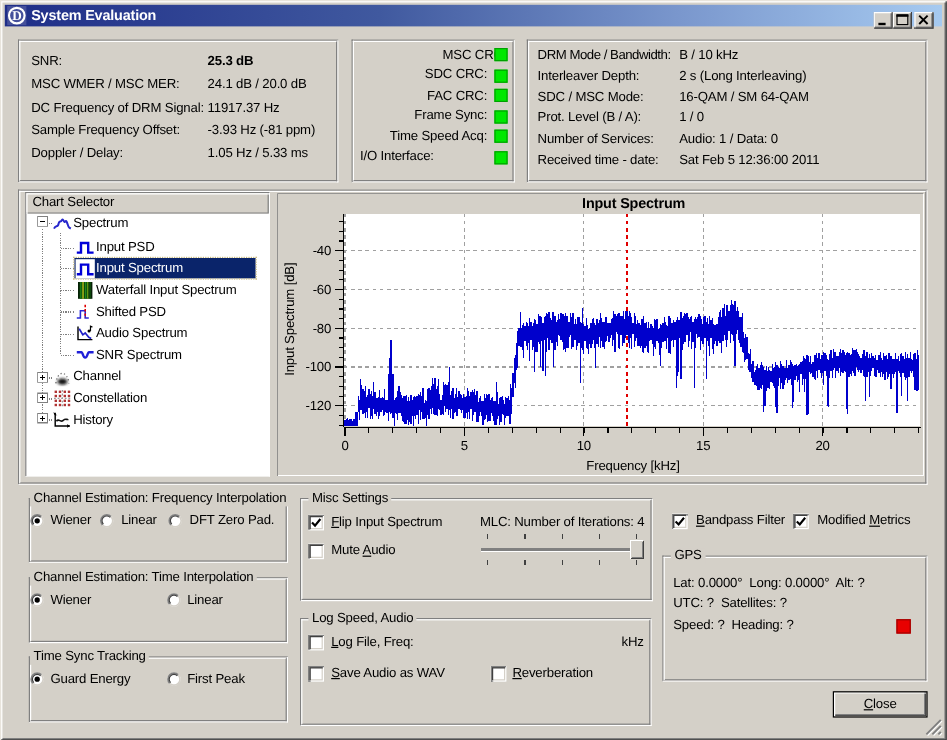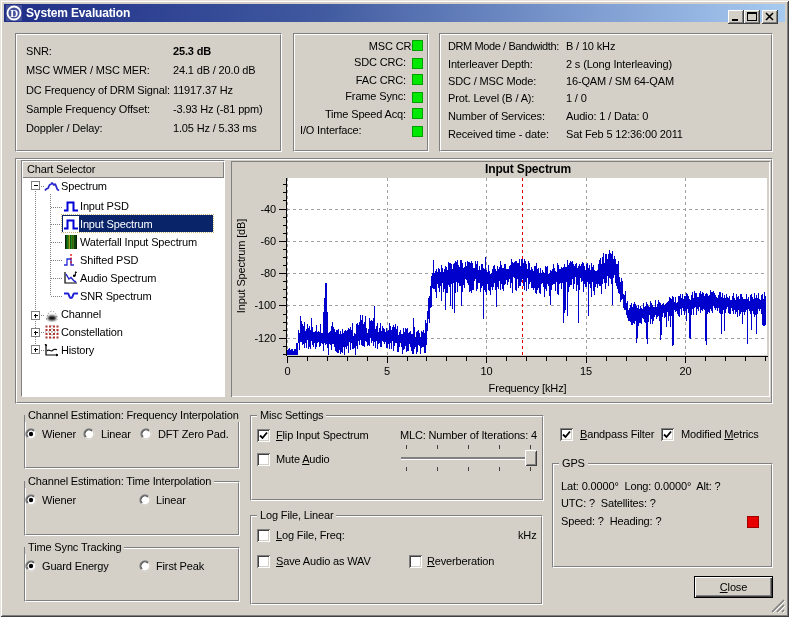--- a/index.html
+++ b/index.html
@@ -374,21 +374,21 @@
       <path d="M132.5 2 V6 M132.5 24 V28" stroke="#404040" fill="none"></path>
       <rect x="3" y="14" width="135" height="2" fill="#808080"></rect>
       <rect x="3" y="16" width="135" height="1" fill="#fff"></rect>
       <rect x="127" y="7" width="11" height="16" fill="#d4d0c8"></rect>
       <path d="M127.5 22.5 V7.5 H137.5" fill="none" stroke="#fff"></path>
       <path d="M138.5 7.5 V22.5 H127.5" fill="none" stroke="#404040"></path>
       <path d="M137.5 8.5 V21.5 H128.5" fill="none" stroke="#808080"></path>
     </svg>
     <div class="grp" style="left:250px;top:515px;width:293px;height:90px">
       <div class="in"></div>
-      <div class="lbl" style="left:6px">Log File, Linear</div>
+      <div class="lbl" style="left:6px">Log Speed, Audio</div>
     </div>
     <div class="cb" style="left:257px;top:529px"></div>
     <div class="row" style="left:276px;top:529px"><u>L</u>og File, Freq:</div>
     <div class="row" style="left:518px;top:529px">kHz</div>
     <div class="cb" style="left:257px;top:555px"></div>
     <div class="row" style="left:276px;top:555px"><u>S</u>ave Audio as WAV</div>
     <div class="cb" style="left:409px;top:555px"></div>
     <div class="row" style="left:427px;top:555px"><u>R</u>everberation</div>
     <div class="cb" style="left:560px;top:428px"><svg width="13" height="13">
         <path d="M3 6.5 L5.5 9 L10 3.5" fill="none" stroke="#000" stroke-width="1.8"></path>

